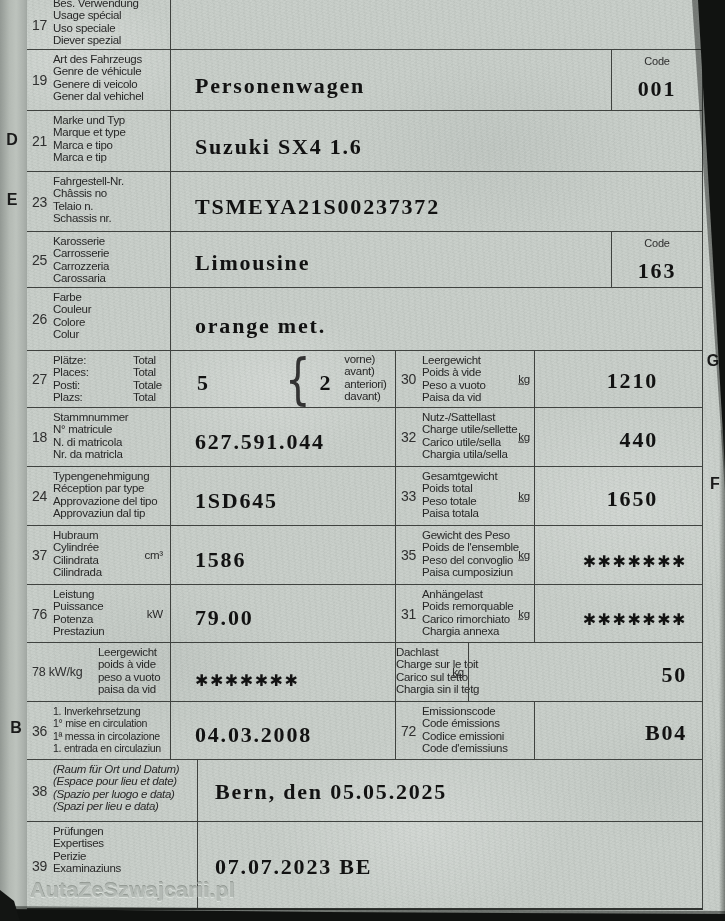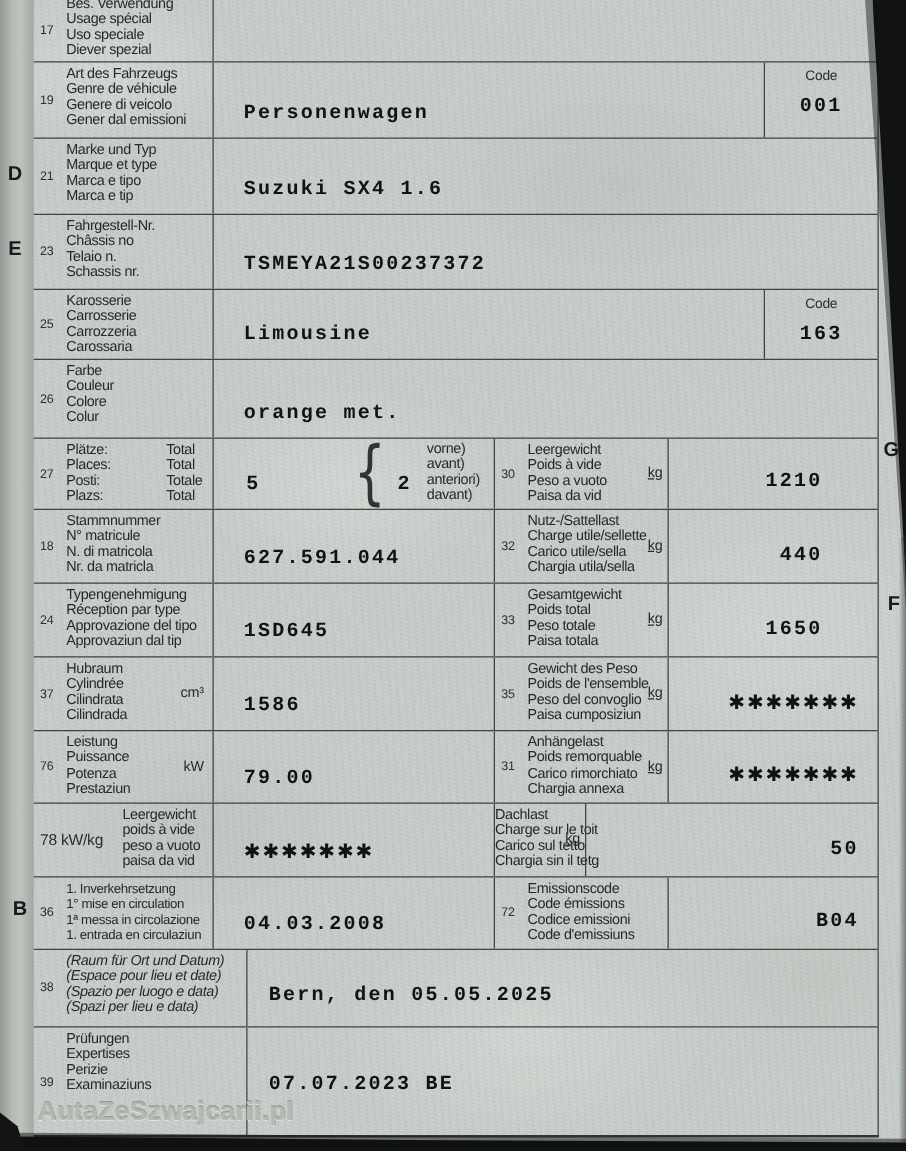--- a/index.html
+++ b/index.html
@@ -47,33 +47,33 @@
 
   
   .table{position:absolute;left:27px;top:0;width:676px;height:910px;box-sizing:border-box;
     border-right:1.4px solid var(--line);border-bottom:2px solid #303330;
     display:flex;flex-direction:column;}
   .row{position:relative;display:flex;border-bottom:1.2px solid var(--line);
     box-sizing:border-box;overflow:hidden;flex:none;}
   .row:last-child{border-bottom:none;}
 
   .no{width:26px;flex:none;display:flex;align-items:center;box-sizing:border-box;
-    padding-left:5px;font-size:10px;letter-spacing:-.2px;color:#2f2f2f;}
+    padding-left:5px;font-size:14px;letter-spacing:-.2px;color:#2f2f2f;}
   .labels{width:117px;flex:none;box-sizing:border-box;padding-top:3px;position:relative;
     font-size:11.5px;letter-spacing:-.3px;line-height:12.3px;color:var(--label);white-space:nowrap;}
   .ll{height:12.3px;}
   .labels.it{font-style:italic;}
   .labels.sm{font-size:10.6px;}
   .unit{position:absolute;right:7px;top:50%;transform:translateY(-52%);
     font-size:11.5px;letter-spacing:-.2px;color:var(--label);}
 
   .vcell{flex:1;border-left:1.2px solid var(--line);display:flex;align-items:flex-end;
     box-sizing:border-box;padding:0 0 11px 24px;position:relative;}
-  .v{font-family:Liberation Mono, monospace;font-weight:bold;
-    font-size:16px;letter-spacing:1.8px;color:var(--ink);white-space:nowrap;}
+  .v{font-family:Liberation Serif, serif;font-weight:bold;
+    font-size:22px;letter-spacing:1.8px;color:var(--ink);white-space:nowrap;}
   .v.stars{font-family:"DejaVu Sans",sans-serif;font-size:16px;letter-spacing:1.5px;}
 
   .codebox{flex:none;width:91px;border-left:1.2px solid var(--line);box-sizing:border-box;
     display:flex;flex-direction:column;align-items:center;padding-top:5px;}
   .codelabel{font-size:11px;letter-spacing:-.2px;color:#2e2e2e;}
   .codeval{margin-top:9px;}
 
   
   .part-l{flex:none;width:368px;display:flex;box-sizing:border-box;}
   .part-r{flex:1;border-left:1.2px solid var(--line);display:flex;box-sizing:border-box;}
@@ -135,21 +135,21 @@
         <span class="v"></span>
       </div>
     </div>
 
     <div class="row" style="height:61px">
       <div class="no">19</div>
       <div class="labels">
           <div class="ll">Art des Fahrzeugs</div>
           <div class="ll">Genre de véhicule</div>
           <div class="ll">Genere di veicolo</div>
-          <div class="ll">Gener dal emissioni</div>
+          <div class="ll">Gener dal vehichel</div>
         </div>
       <div class="vcell">
         <span class="v">Personenwagen</span>
       </div>
       <div class="codebox">
         <span class="codelabel">Code</span>
         <span class="v codeval">001</span>
       </div>
     </div>
 

